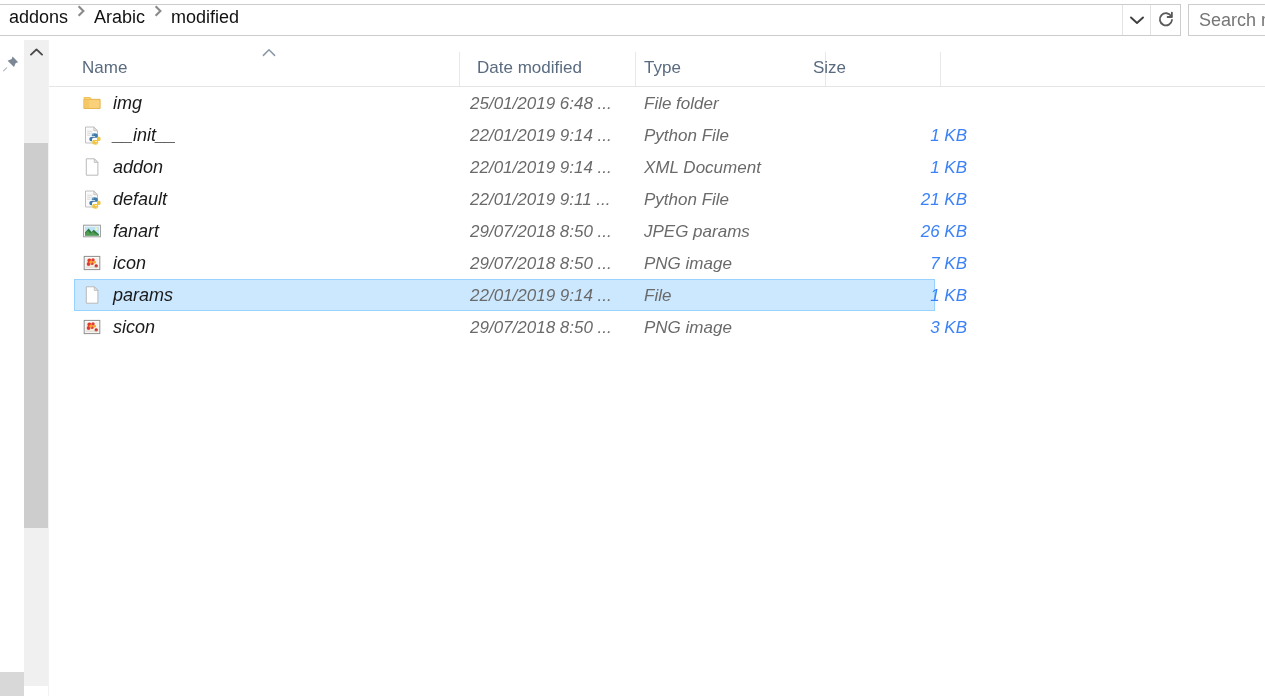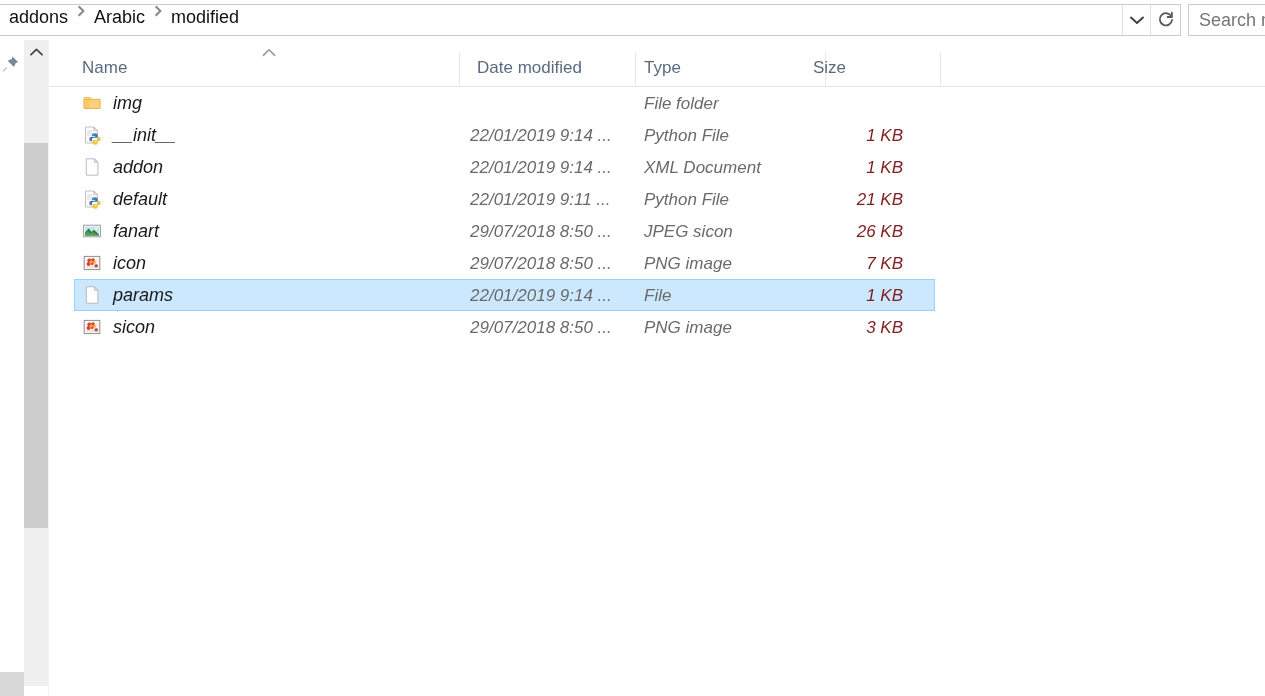--- a/index.html
+++ b/index.html
@@ -247,24 +247,24 @@
   .cell-type {
     position: absolute;
     left: 595px; top: 0;
     height: 32px;
     display: flex; align-items: center;
     font-size: 17px; color: #6a6a6a;
     line-height: 1; white-space: nowrap;
   }
   .cell-size {
     position: absolute;
-    left: 668px; top: 0;
+    left: 732px; top: 0;
     width: 186px; height: 32px;
     display: flex; align-items: center; justify-content: flex-end;
-    font-size: 17px; color: #7f1d1d;
+    font-size: 17px; color: #3b82f6;
     line-height: 1; white-space: nowrap;
   }
 </style>
 </head>
 <body>
 
 <div id="app">
 
   <div id="topbar">
 
@@ -364,20 +364,21 @@
         <div class="cell-name">
           <span class="file-icon">
             <svg width="20" height="20" viewBox="0 0 20 20">
               <path d="M2 4.5 h6.2 l1.5 1.9 H18 v9.1 H2 Z" fill="#ffd878" stroke="#e9b94b" stroke-width="0.8"></path>
               <path d="M2 6.4 h16 v9.1 H2 Z" fill="#fbd07a" stroke="#e0ae44" stroke-width="0.7"></path>
               <path d="M2.6 6.9 h4.6 v8.1 H2.6 Z" fill="#f6c864"></path>
             </svg>
           </span>
           <span class="name-label">img</span>
         </div>
+        <div class="cell-date">25/01/2019 6:48 ...</div>
         <div class="cell-type">File folder</div>
         <div class="cell-size"></div>
       </div>
 
       <div class="row">
         <div class="row-hit"></div>
         <div class="cell-name">
           <span class="file-icon">
             <svg width="20" height="20" viewBox="0 0 20 20">
               <path d="M3.5 2 h8.3 l3.7 3.7 V18 H3.5 Z" fill="#fbfbfb" stroke="#b9b9b9" stroke-width="0.9"></path>
@@ -441,21 +442,21 @@
               <rect x="1.6" y="4.2" width="16.8" height="11.6" fill="#ffffff" stroke="#9a9a9a" stroke-width="1"></rect>
               <rect x="3.0" y="5.6" width="14.0" height="8.8" fill="#bfe3f2"></rect>
               <path d="M3.0 11.4 L6.6 7.4 L9.6 11.0 L11.8 8.8 L17.0 13.4 L17.0 14.4 L3.0 14.4 Z" fill="#2f7a3d"></path>
               <path d="M3.0 12.6 L5.8 9.8 L8.4 12.6 L10.4 10.8 L17.0 14.4 L3.0 14.4 Z" fill="#4f9c52"></path>
               <circle cx="14.3" cy="7.7" r="1.25" fill="#fdf3c0"></circle>
             </svg>
           </span>
           <span class="name-label">fanart</span>
         </div>
         <div class="cell-date">29/07/2018 8:50 ...</div>
-        <div class="cell-type">JPEG sicon</div>
+        <div class="cell-type">JPEG params</div>
         <div class="cell-size">26 KB</div>
       </div>
 
       <div class="row">
         <div class="row-hit"></div>
         <div class="cell-name">
           <span class="file-icon">
             <svg width="20" height="20" viewBox="0 0 20 20">
               <rect x="2.2" y="3.4" width="15.6" height="13.2" fill="#ffffff" stroke="#8e8e8e" stroke-width="1"></rect>
               <rect x="3.5" y="4.7" width="13.0" height="10.6" fill="#f2f0ea"></rect>

